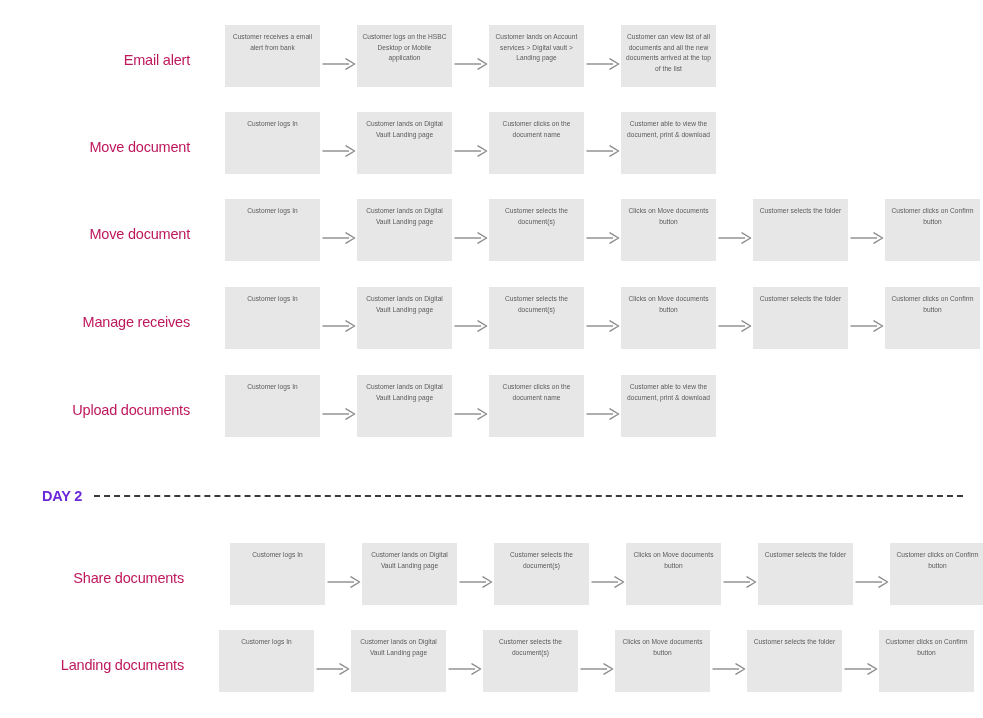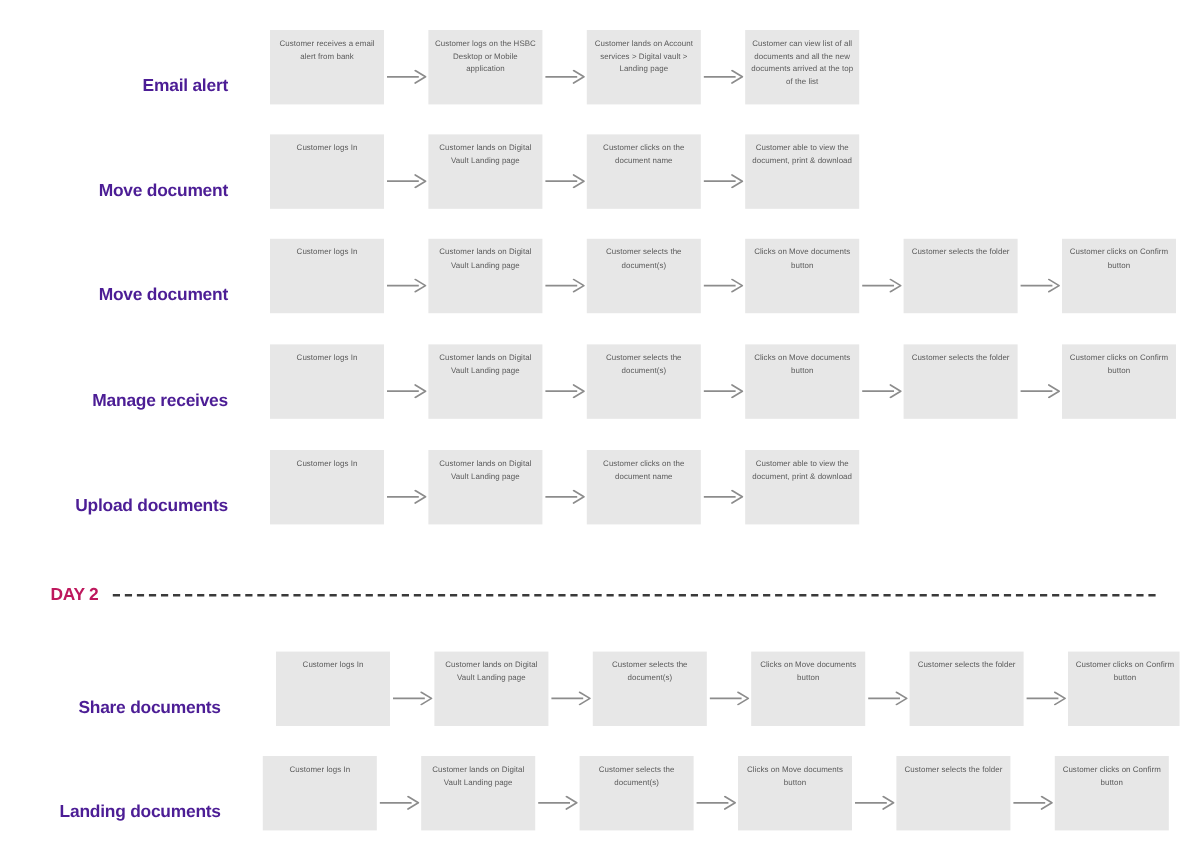--- a/index.html
+++ b/index.html
@@ -26,26 +26,26 @@
     position: absolute;
     display: flex;
     align-items: flex-start;
     height: 62px;
   }
   .row-label {
     position: absolute;
     width: 180px;
     text-align: right;
     font-size: 14.5px;
-    font-weight: bold;
-    color: #4c1d95;
+    font-weight: normal;
+    color: #be185d;
     letter-spacing: -0.2px;
     line-height: 62px;
     left: 10px;
-    top: 16px;
+    top: 4px;
     white-space: nowrap;
   }
   .steps {
     display: flex;
     align-items: flex-start;
   }
   .step-box {
     width: 95px;
     height: 62px;
     background: #e7e7e7;
@@ -73,21 +73,21 @@
   
   .day-divider {
     position: absolute;
     display: flex;
     align-items: center;
     height: 20px;
   }
   .day-label {
     font-size: 14.5px;
     font-weight: bold;
-    color: #be185d;
+    color: #6d28d9;
     letter-spacing: -0.2px;
     white-space: nowrap;
     margin-right: 12px;
   }
   .day-line {
     height: 0;
     border-top: 2px dashed #3a3a3a;
     flex: 1 1 auto;
   }
 </style>

